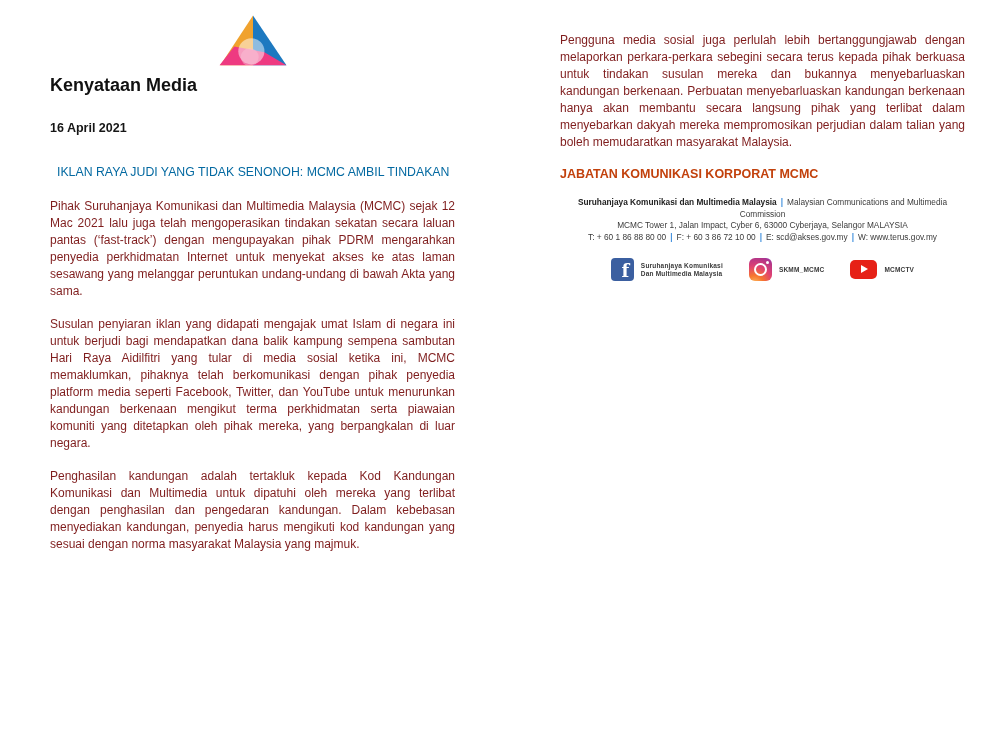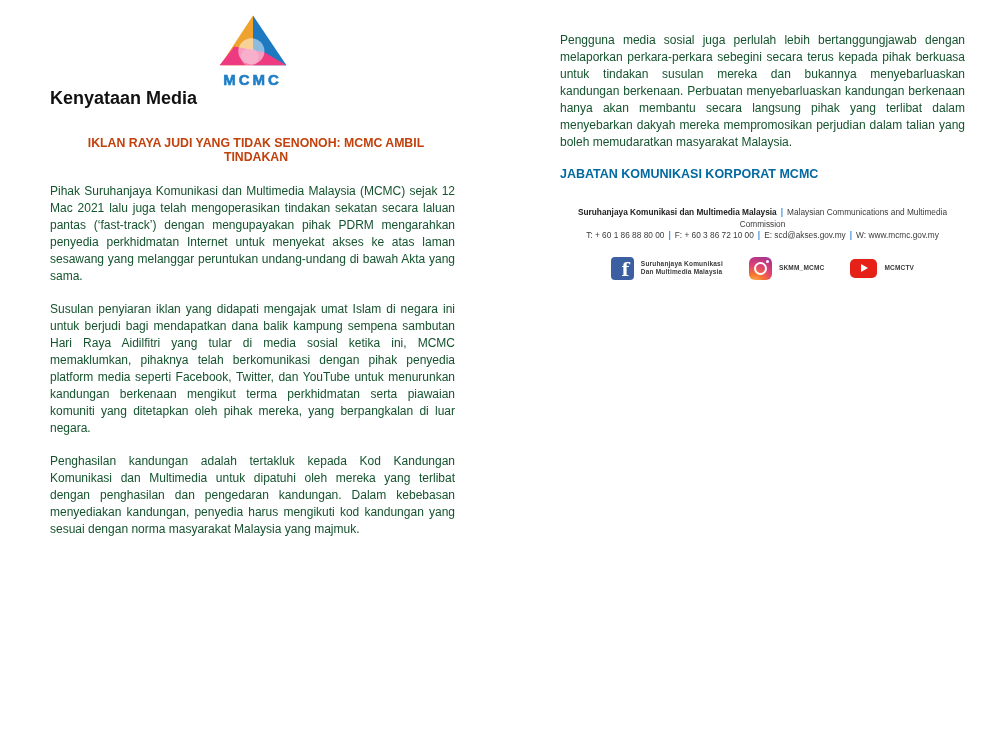--- a/index.html
+++ b/index.html
@@ -18,34 +18,34 @@
   .logo-block { text-align:center; padding-top:13px; }
   .logo-block svg { display:block; margin:0 auto; }
   .logo-word {
     color:#1e7fc6; font-weight:bold; font-size:15px; letter-spacing:3px;
     margin-top:-4px; -webkit-text-stroke:0.6px #1e7fc6;
   }
 
   
   .doc-title { font-size:18px; font-weight:bold; color:#111; }
   .meta { margin-top:23px; font-size:12.5px; font-weight:bold; line-height:19px; color:#161616; }
-  .headline { margin-top:27px; padding-left:7px; font-size:12.3px; font-weight:bold; color:#c2410c;text-align:center; }
+  .headline { margin-top:27px; padding-left:7px; font-size:12.3px; font-weight:normal; color:#0369a1; }
 
   
   .paras { margin-top:19px; }
   p.body-par {
     margin:0 0 16px 0; font-size:12px; line-height:17px;
-    text-align:justify; color:#14532d;
+    text-align:justify; color:#7f1d1d;
   }
   .col-right p.body-par { margin-top:32px; }
 
-  .signoff { margin-top:16px; font-size:12.5px; font-weight:bold; color:#0369a1; }
+  .signoff { margin-top:16px; font-size:12.5px; font-weight:bold; color:#c2410c; }
 
   
-  .footer { margin-top:26px; text-align:center; font-size:8.3px; line-height:11.5px; color:#3b3b3b; }
+  .footer { margin-top:16px; text-align:center; font-size:8.3px; line-height:11.5px; color:#3b3b3b; }
   .footer .org-my { font-weight:bold; color:#222; }
   .footer .sep { color:#3e8edd; font-weight:bold; padding:0 4px; }
 
   
   .social-row { margin-top:15px; display:flex; justify-content:center; align-items:center; gap:26px; }
   .social-item { display:flex; align-items:center; gap:7px; }
   .social-label { font-size:6.5px; font-weight:bold; color:#3a3a3a; line-height:8px; letter-spacing:0.2px; }
 
   .fb-icon {
     width:23px; height:23px; background:#3b5fa0; border-radius:4px;
@@ -83,26 +83,26 @@
   <div class="col-left">
 
     <div class="logo-block">
       <svg width="82" height="62" viewBox="0 0 100 76">
         <polygon points="50,3 10,64 50,64" fill="#F0A22E"></polygon>
         <polygon points="50,3 91,64 50,64" fill="#1D79C0"></polygon>
         <polygon points="9,64 27,41 64,48 91,64" fill="#EE3A81"></polygon>
         <circle cx="48" cy="47" r="16" fill="#ffffff" opacity="0.5"></circle>
         <circle cx="46" cy="54" r="11" fill="#f9c6da" opacity="0.45"></circle>
       </svg>
-      <div class="logo-word">MCMC</div>
     </div>
 
     <div class="doc-title">Kenyataan Media</div>
 
     <div class="meta">
+      <div>16 April 2021</div>
     </div>
 
     <div class="headline">IKLAN RAYA JUDI YANG TIDAK SENONOH: MCMC AMBIL TINDAKAN</div>
 
     <div class="paras">
       <p class="body-par">Pihak Suruhanjaya Komunikasi dan Multimedia Malaysia (MCMC) sejak 12 Mac 2021 lalu juga telah mengoperasikan tindakan sekatan secara laluan pantas (‘fast-track’) dengan mengupayakan pihak PDRM mengarahkan penyedia perkhidmatan Internet untuk menyekat akses ke atas laman sesawang yang melanggar peruntukan undang-undang di bawah Akta yang sama.</p>
       <p class="body-par">Susulan penyiaran iklan yang didapati mengajak umat Islam di negara ini untuk berjudi bagi mendapatkan dana balik kampung sempena sambutan Hari Raya Aidilfitri yang tular di media sosial ketika ini, MCMC memaklumkan, pihaknya telah berkomunikasi dengan pihak penyedia platform media seperti Facebook, Twitter, dan YouTube untuk menurunkan kandungan berkenaan mengikut terma perkhidmatan serta piawaian komuniti yang ditetapkan oleh pihak mereka, yang berpangkalan di luar negara.</p>
       <p class="body-par">Penghasilan kandungan adalah tertakluk kepada Kod Kandungan Komunikasi dan Multimedia untuk dipatuhi oleh mereka yang terlibat dengan penghasilan dan pengedaran kandungan. Dalam kebebasan menyediakan kandungan, penyedia harus mengikuti kod kandungan yang sesuai dengan norma masyarakat Malaysia yang majmuk.</p>
     </div>
   </div>
@@ -110,22 +110,23 @@
   <div class="col-right">
 
     <p class="body-par">Pengguna media sosial juga perlulah lebih bertanggungjawab dengan melaporkan perkara-perkara sebegini secara terus kepada pihak berkuasa untuk tindakan susulan mereka dan bukannya menyebarluaskan kandungan berkenaan. Perbuatan menyebarluaskan kandungan berkenaan hanya akan membantu secara langsung pihak yang terlibat dalam menyebarkan dakyah mereka mempromosikan perjudian dalam talian yang boleh memudaratkan masyarakat Malaysia.</p>
 
     <div class="signoff">JABATAN KOMUNIKASI KORPORAT MCMC</div>
 
     <div class="footer">
       <div>
         <span class="org-my">Suruhanjaya Komunikasi dan Multimedia Malaysia</span><span class="sep">|</span><span>Malaysian Communications and Multimedia Commission</span>
       </div>
+      <div>MCMC Tower 1, Jalan Impact, Cyber 6, 63000 Cyberjaya, Selangor MALAYSIA</div>
       <div>
-        <span>T: + 60 1 86 88 80 00</span><span class="sep">|</span><span>F: + 60 3 86 72 10 00</span><span class="sep">|</span><span>E: scd@akses.gov.my</span><span class="sep">|</span><span>W: www.mcmc.gov.my</span>
+        <span>T: + 60 1 86 88 80 00</span><span class="sep">|</span><span>F: + 60 3 86 72 10 00</span><span class="sep">|</span><span>E: scd@akses.gov.my</span><span class="sep">|</span><span>W: www.terus.gov.my</span>
       </div>
     </div>
 
     <div class="social-row">
       <div class="social-item">
         <div class="fb-icon"></div>
         <div class="social-label">
           <div>Suruhanjaya Komunikasi</div>
           <div>Dan Multimedia Malaysia</div>
         </div>

